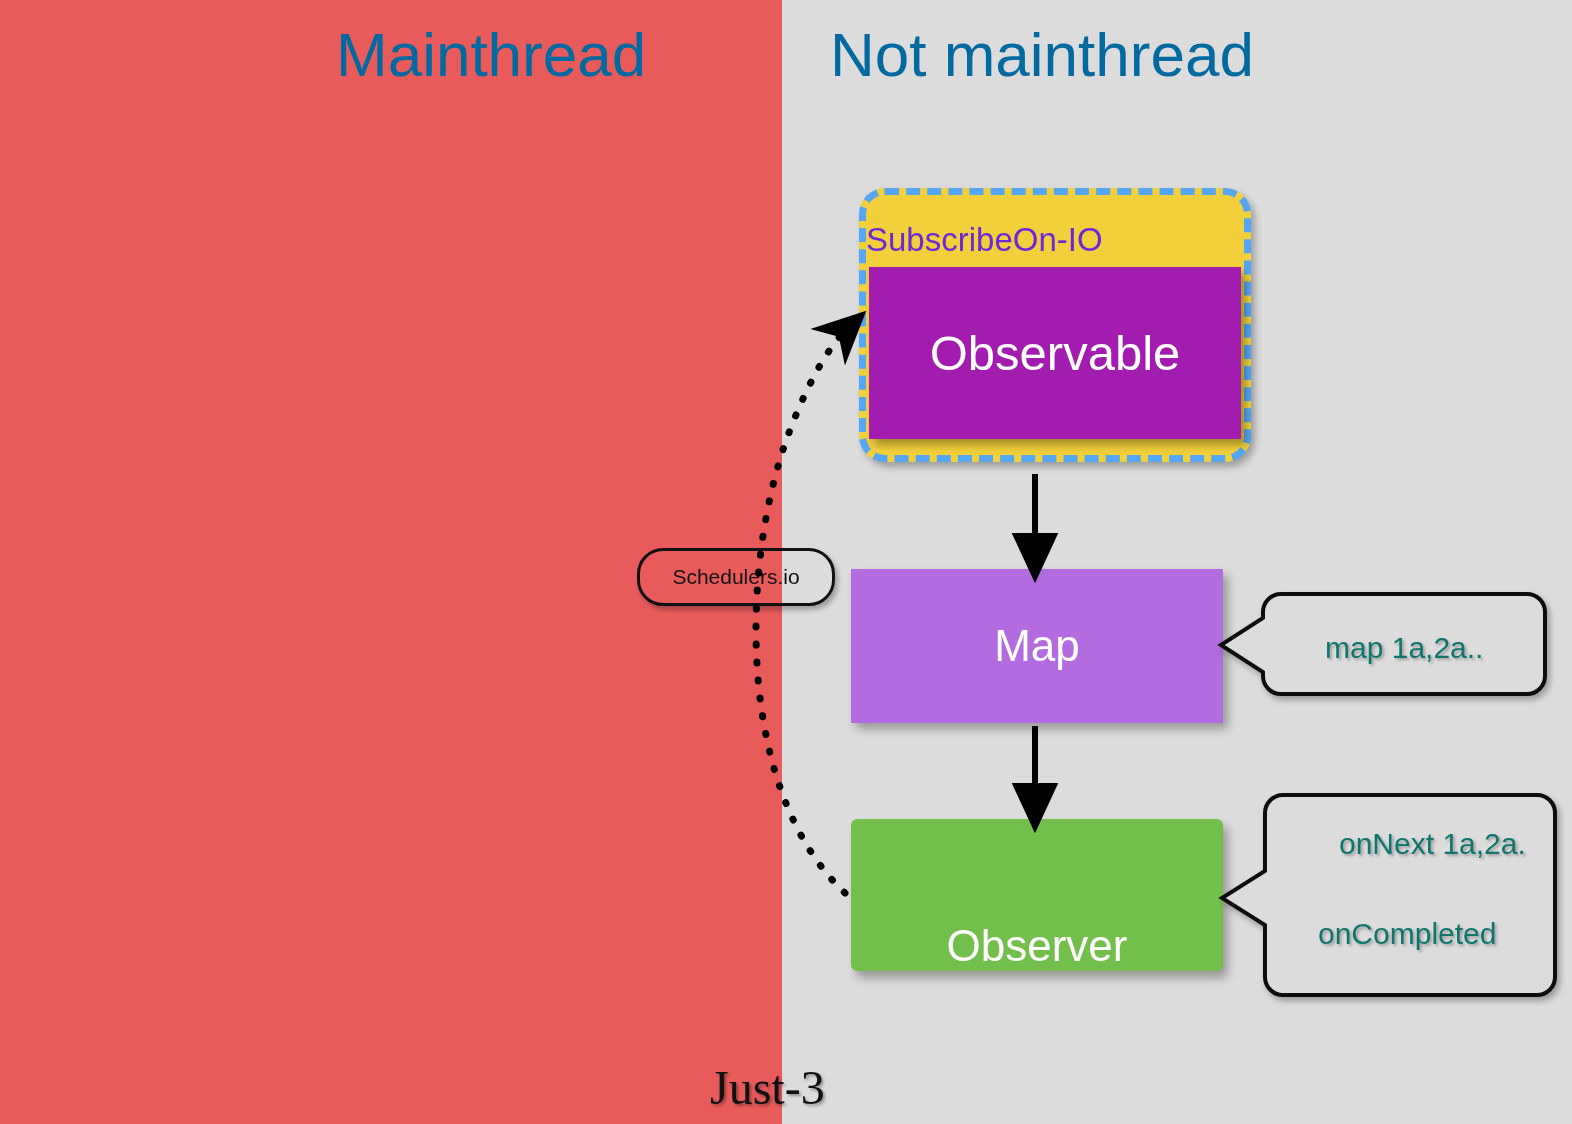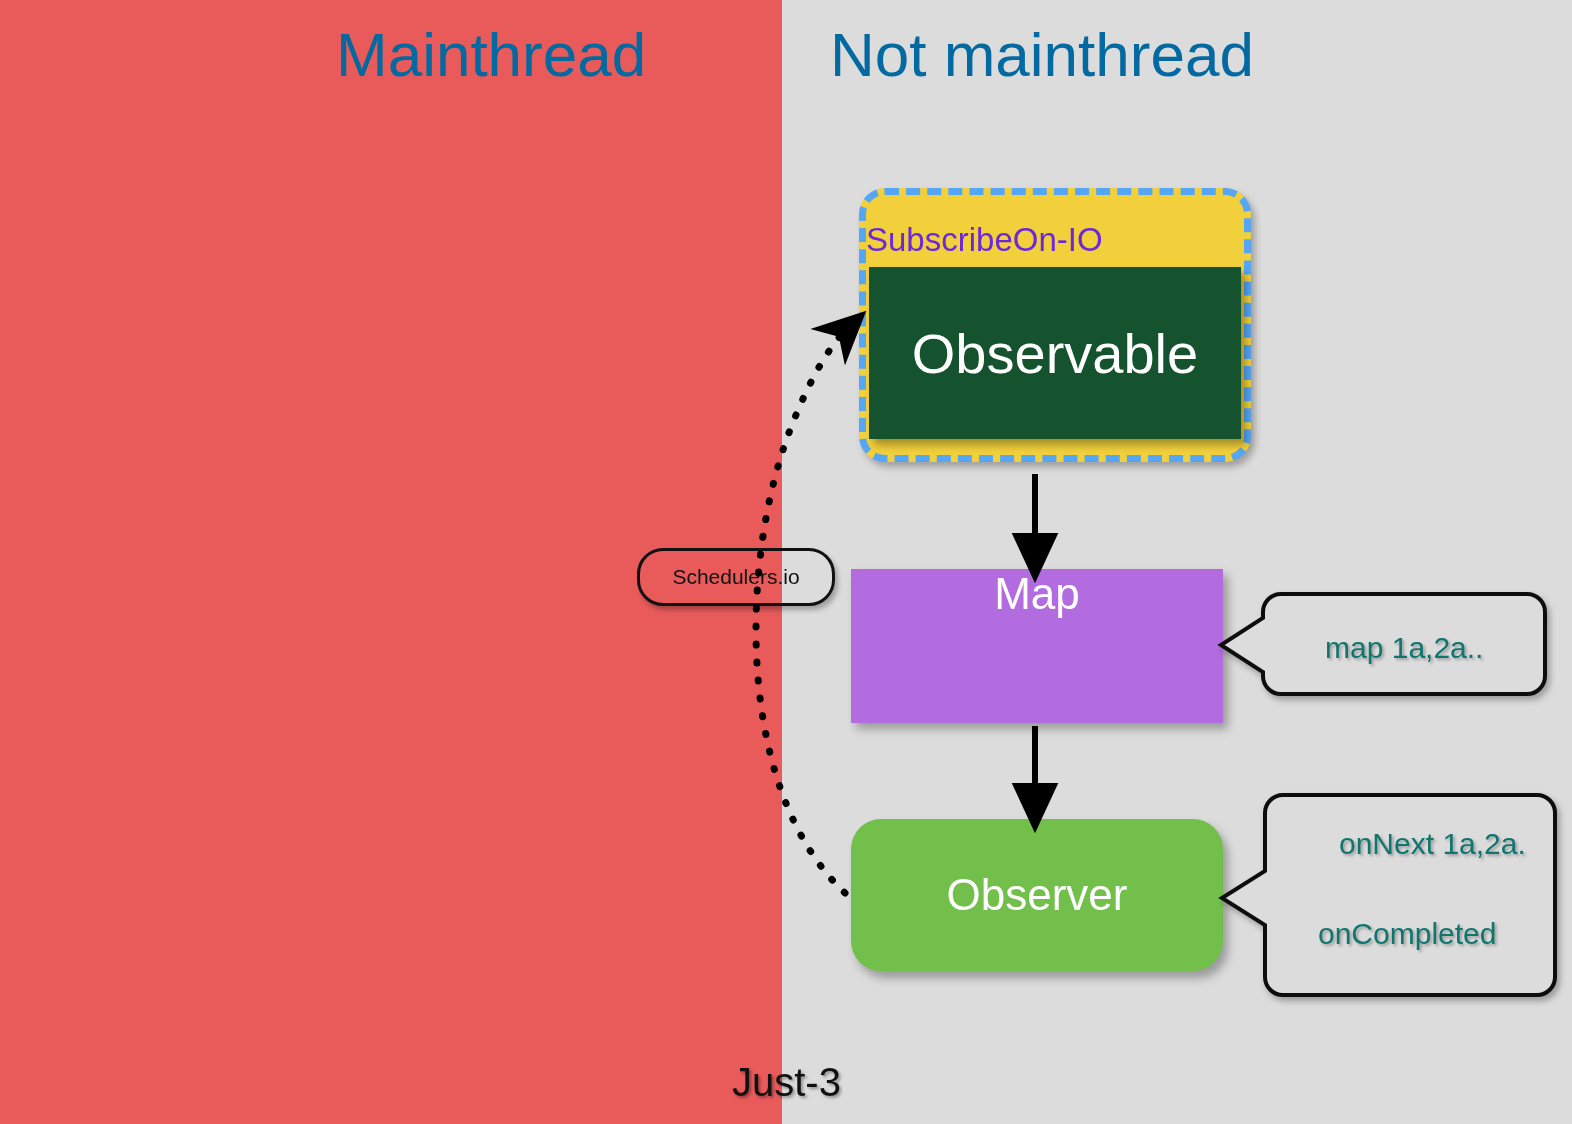--- a/index.html
+++ b/index.html
@@ -44,26 +44,27 @@
     color: #0369a1;
   }
   #title-not {
     left: 830px; top: 24px;
     color: #0369a1;
   }
 
   
   #footer-label {
     position: absolute;
-    left: 732px;
+    left: 710px;
     top: 1060px;
-    font-size: 40px;
+    font-size: 48px;
     color: #111111;
     white-space: nowrap;
     text-shadow: 2px 2px 3px rgba(0,0,0,0.35);
+    font-family: Liberation Serif, serif;
   }
 
   
   #subscribe-wrap {
     position: absolute;
     left: 859px; top: 188px;
     width: 392px; height: 274px;
     background: #f2d03b;
     border: 7px dashed #55a7f5;
     border-radius: 26px;
@@ -75,53 +76,53 @@
     left: 0; right: 0;
     top: 26px;
     text-align: left;
     font-size: 33px;
     color: #6d28d9;
   }
   #observable-box {
     position: absolute;
     left: 869px; top: 267px;
     width: 372px; height: 172px;
-    background: #14532d;
+    background: #a21caf;
     color: #ffffff;
     display: flex;
     align-items: center;
     justify-content: center;
-    font-size: 56px;
+    font-size: 49px;
     box-shadow: 5px 6px 8px rgba(0,0,0,0.32);
   }
 
   
   #map-box {
     position: absolute;
     left: 851px; top: 569px;
     width: 372px; height: 154px;
     background: #b36ce0;
     color: #ffffff;
     display: flex;
-    align-items: flex-start;
+    align-items: center;
     justify-content: center;
     font-size: 44px;
     box-shadow: 5px 6px 9px rgba(0,0,0,0.30);
   }
 
   
   #observer-box {
     position: absolute;
     left: 851px; top: 819px;
     width: 372px; height: 152px;
     background: #73bf4b;
     color: #ffffff;
-    border-radius: 30px;
-    display: flex;
-    align-items: center;
+    border-radius: 6px;
+    display: flex;
+    align-items: flex-end;
     justify-content: center;
     font-size: 44px;
     box-shadow: 5px 7px 10px rgba(0,0,0,0.30);
   }
 
   
   #schedulers-pill {
     position: absolute;
     left: 637px; top: 548px;
     width: 192px; height: 52px;

